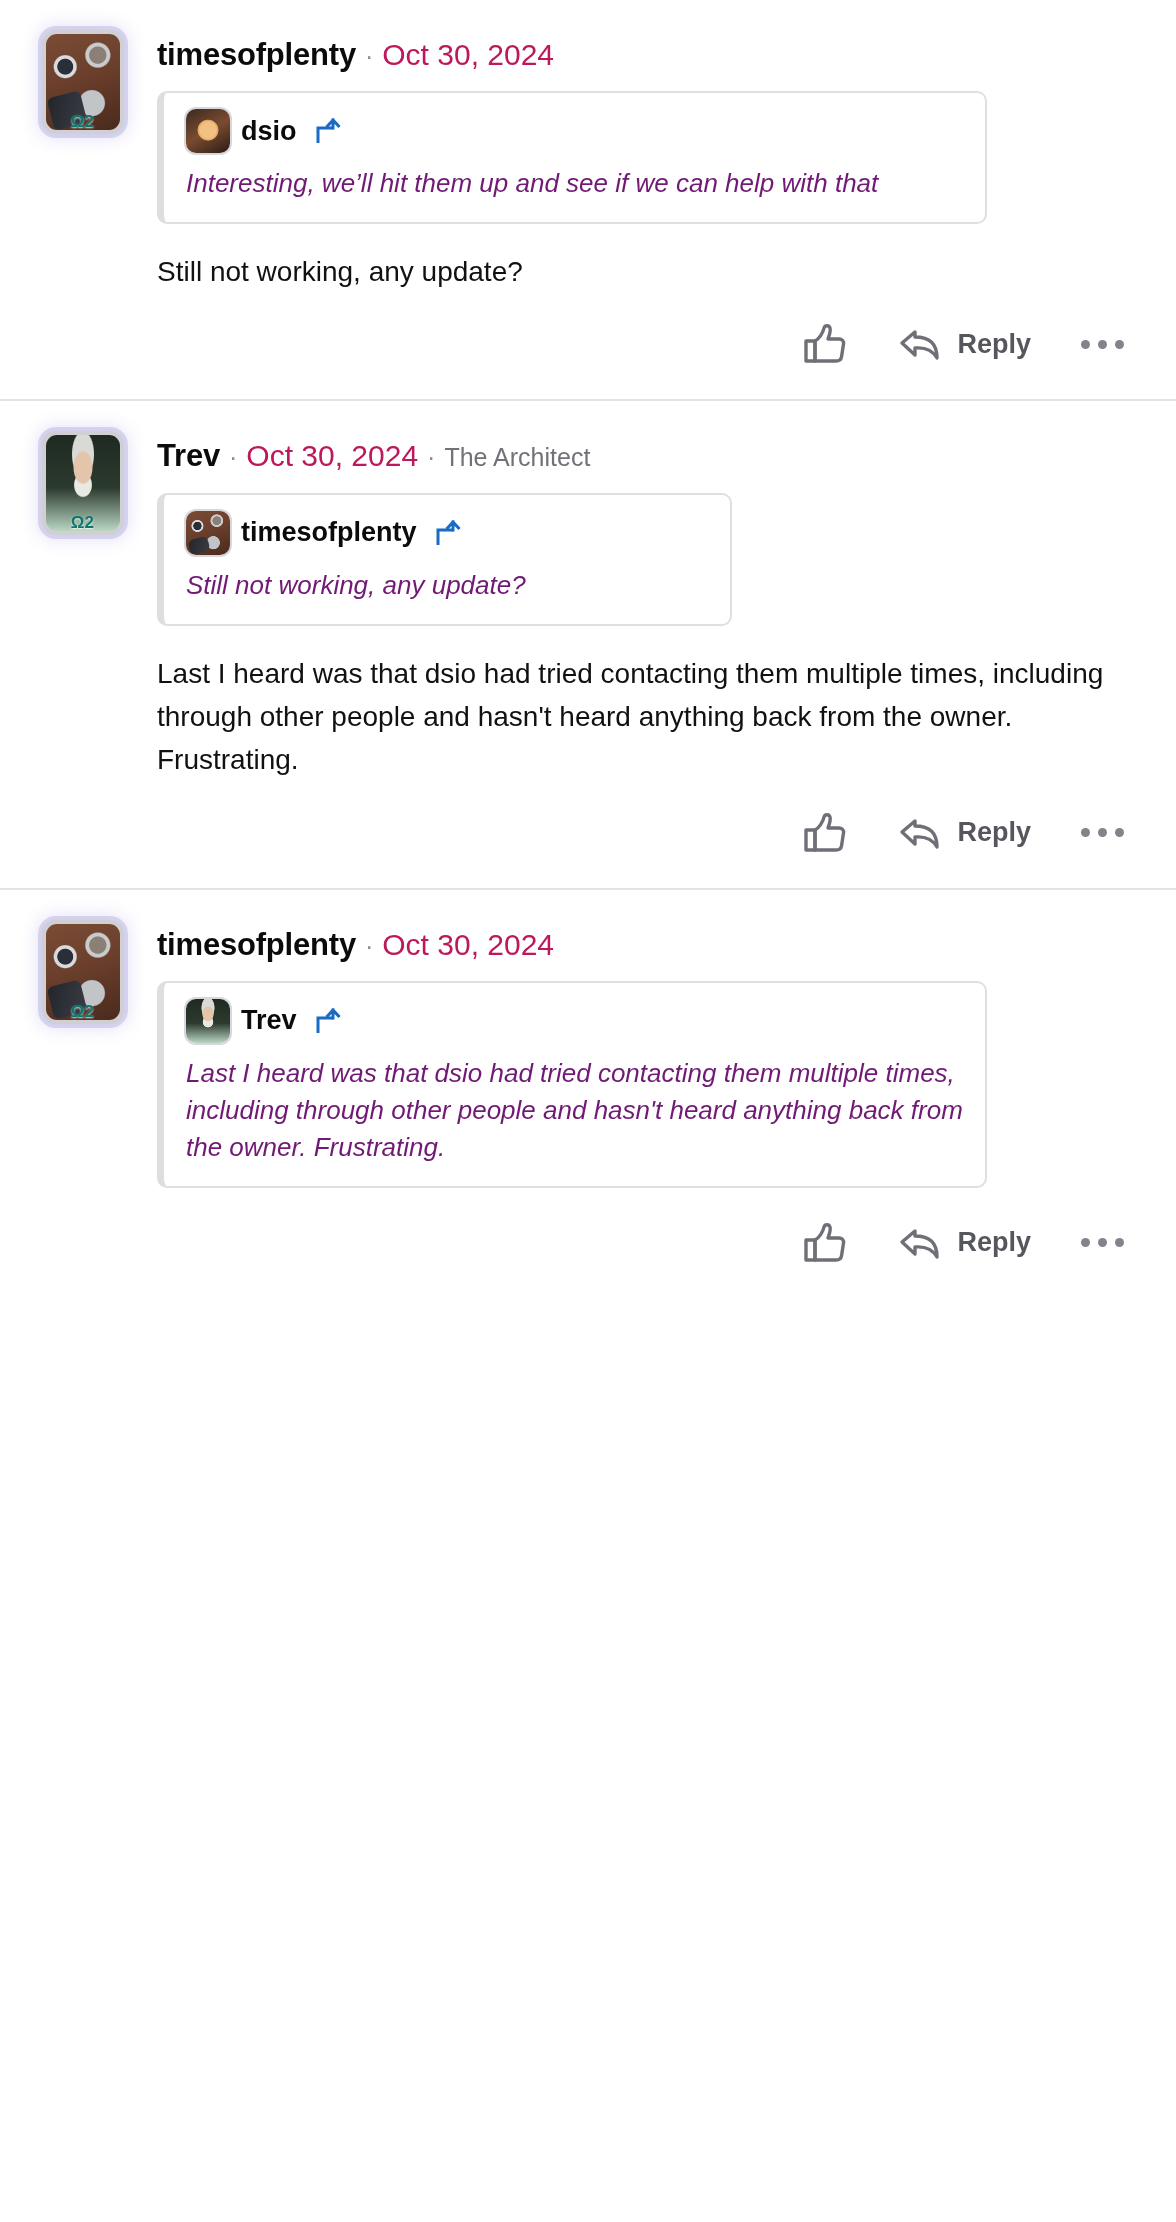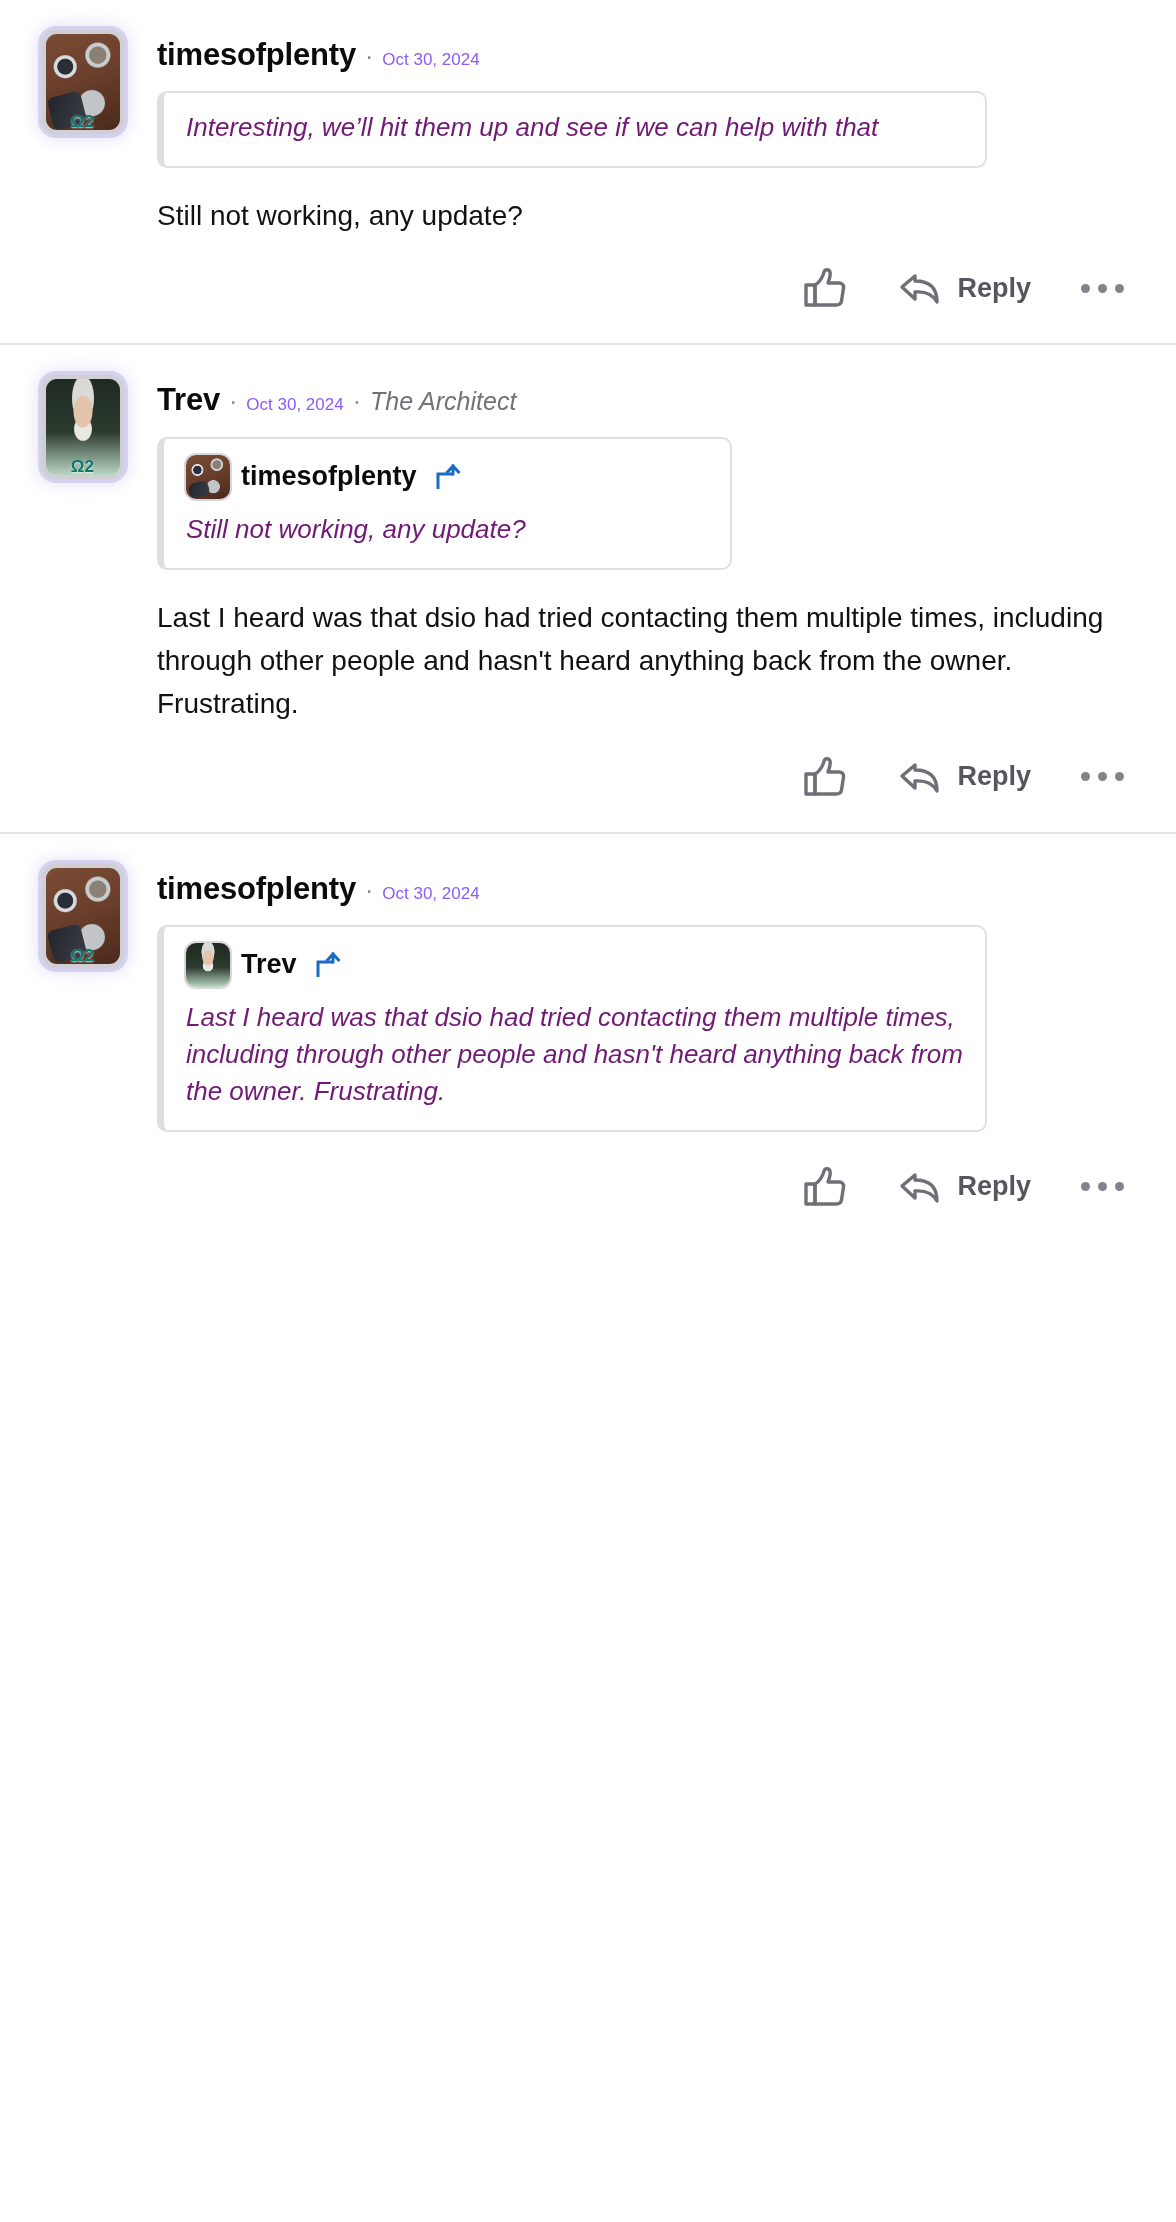--- a/index.html
+++ b/index.html
@@ -130,27 +130,26 @@
     font-weight: bold;
     color: #0b0b0c;
     letter-spacing: -0.2px;
   }
   .meta-dot {
     color: #8b8b92;
     font-size: 25px;
     padding: 0 9px;
   }
   .post-date {
-    font-size: 17px;
-    color: #8b5cf6;
+    font-size: 30px;
+    color: #be185d;
   }
   .post-title {
     font-size: 25px;
     color: #71717a;
-    font-style: italic;
   }
 
   
   .quote {
     border: 2px solid #dfdfe2;
     border-left: 7px solid #dedee1;
     border-radius: 10px;
     background: #ffffff;
     padding: 16px 22px 20px 22px;
     margin-bottom: 26px;
@@ -252,20 +251,30 @@
     </div>
 
     <div class="post-body">
       <div class="post-head">
         <span class="author">timesofplenty</span>
         <span class="meta-dot">·</span>
         <span class="post-date">Oct 30, 2024</span>
       </div>
 
       <div class="quote wide">
+        <div class="quote-head">
+          <div class="quote-avatar av-gold"></div>
+          <span class="quote-author">dsio</span>
+          <span class="jump-icon">
+            <svg width="28" height="30" viewBox="0 0 28 30">
+              <path d="M4 27 L4 12 L19 12" fill="none" stroke="#1a6bc4" stroke-width="3"></path>
+              <path d="M19 12 L19 4 M19 4 L13.5 10 M19 4 L24.5 10" fill="none" stroke="#1a6bc4" stroke-width="3" stroke-linecap="square"></path>
+            </svg>
+          </span>
+        </div>
         <div class="quote-text">Interesting, we’ll hit them up and see if we can help with that</div>
       </div>
 
       <div class="post-text">Still not working, any update?</div>
 
       <div class="actions">
         <button class="action-btn">
           <span>
             <svg width="46" height="42" viewBox="0 0 46 42">
               <path d="M5 18 L14 18 L14 38 L5 38 Z" fill="none" stroke="#6f6f77" stroke-width="3.4" stroke-linejoin="round"></path>

